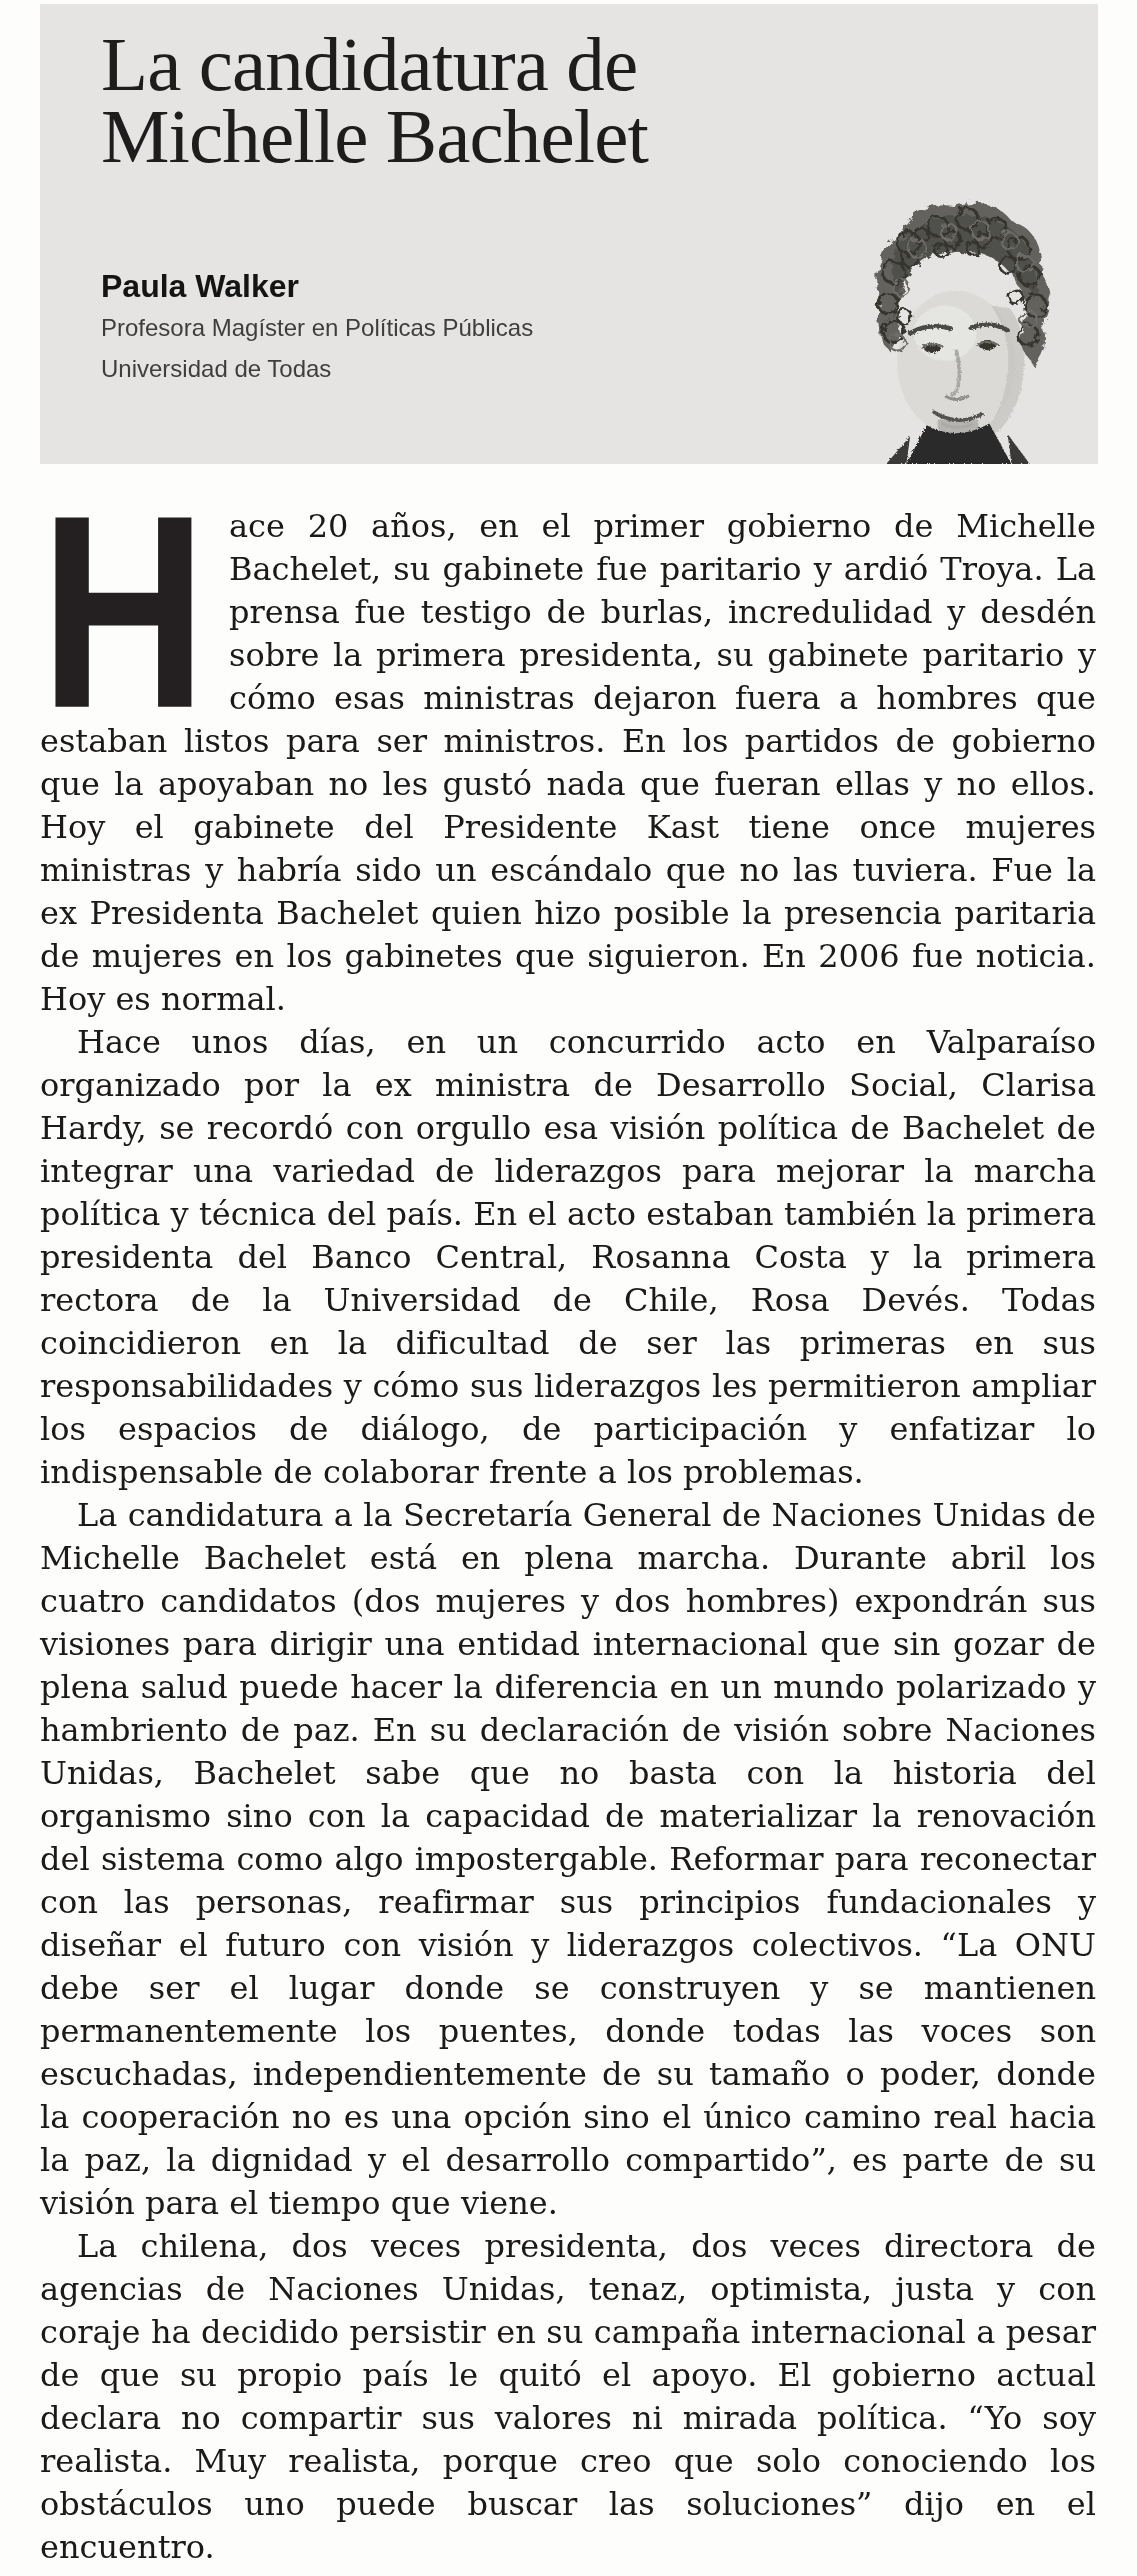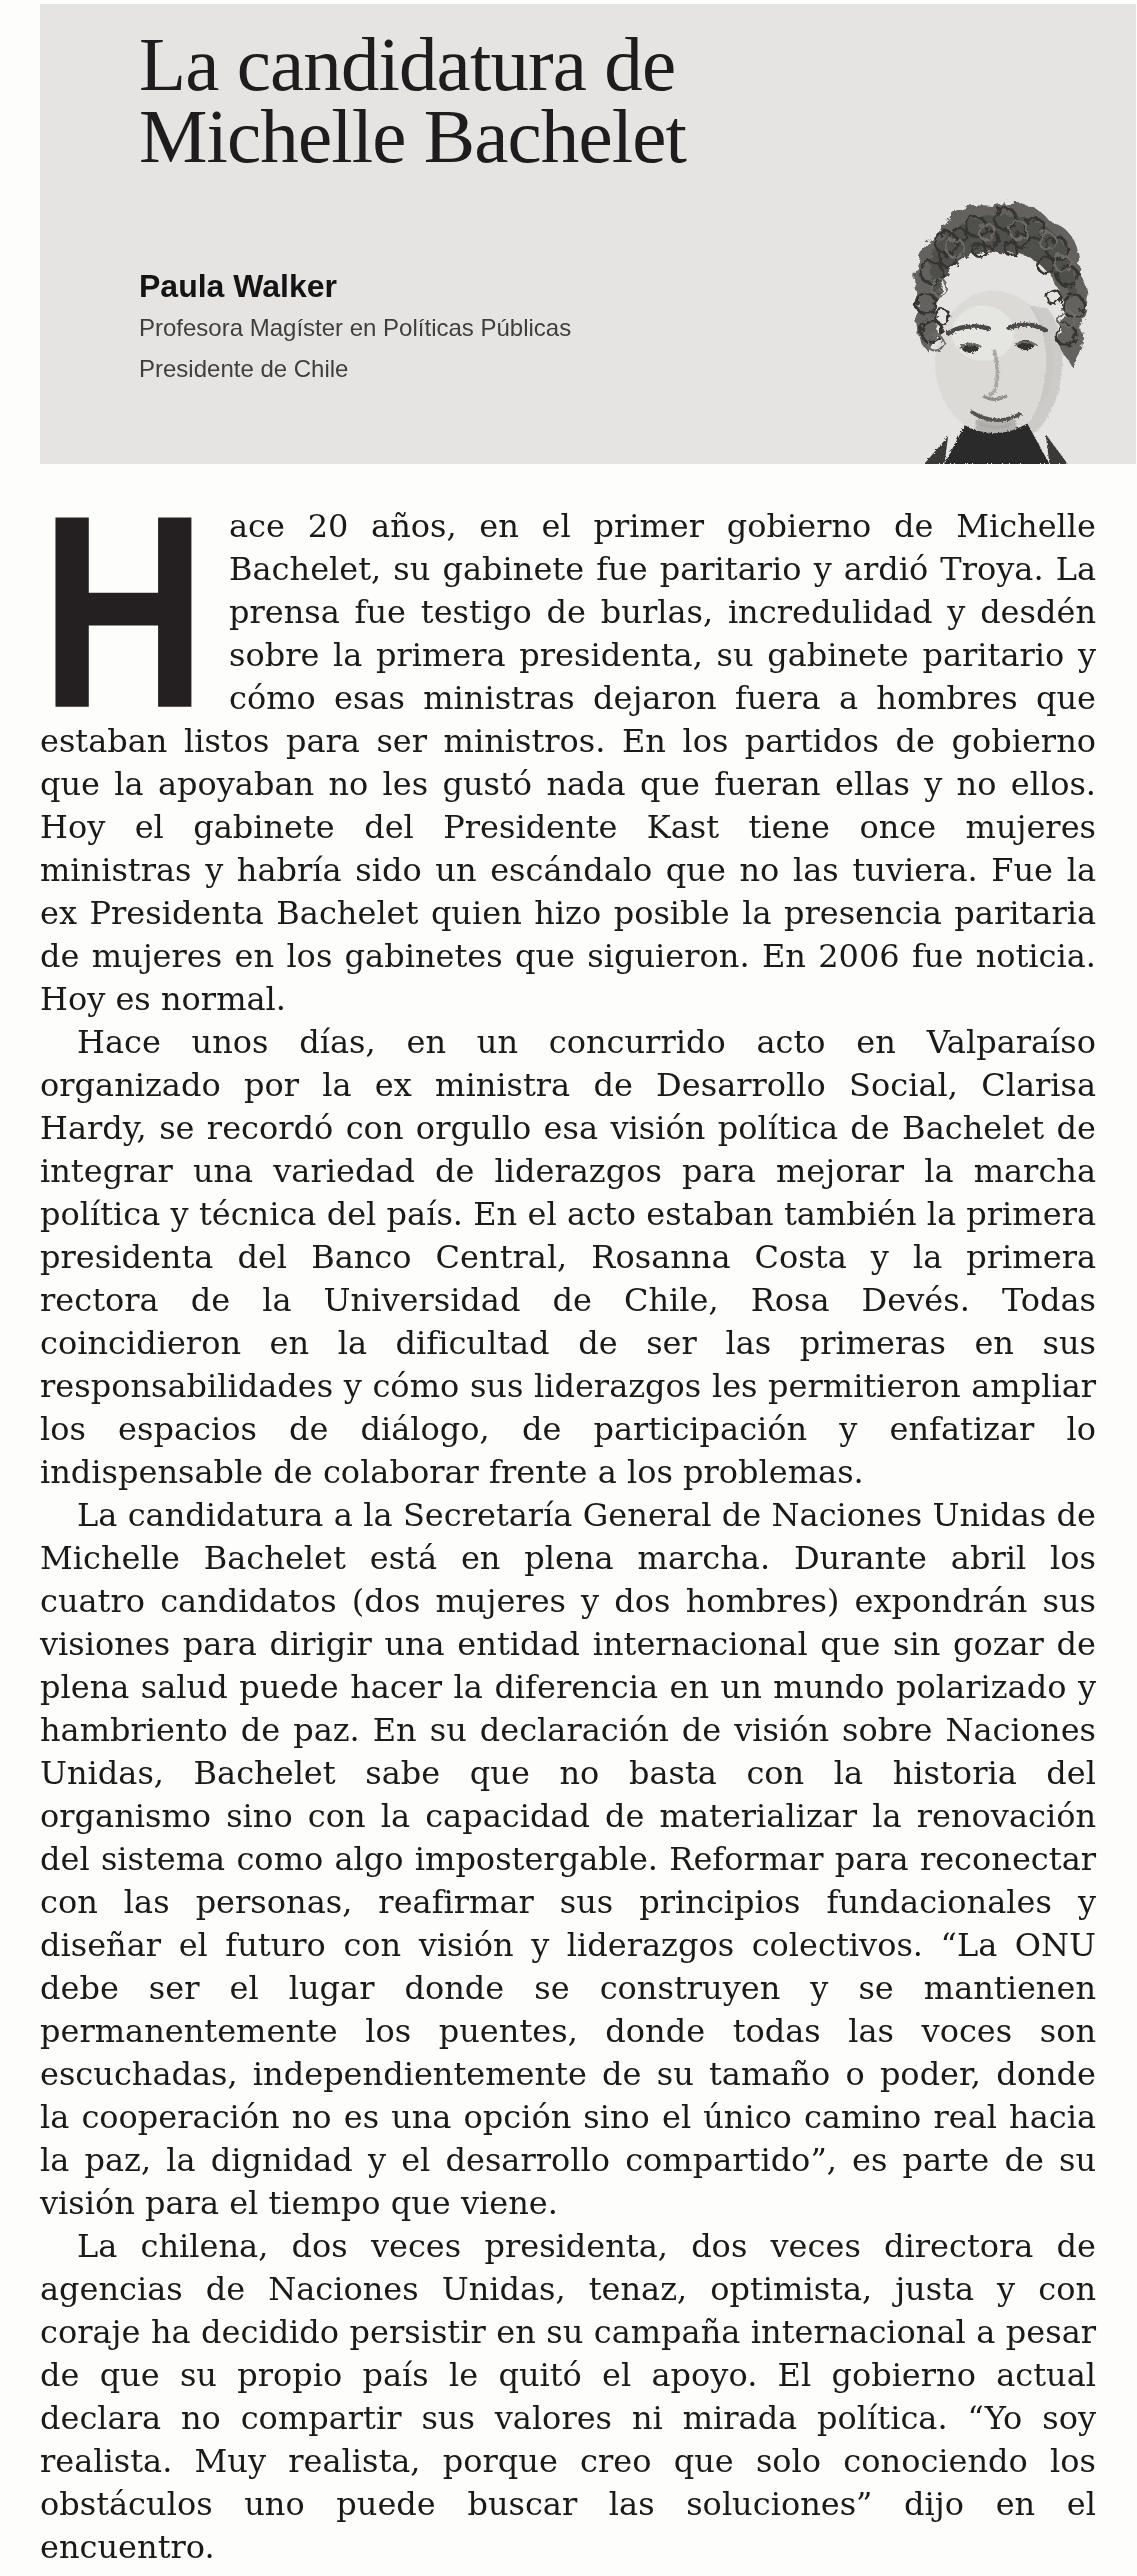--- a/index.html
+++ b/index.html
@@ -10,21 +10,20 @@
     background:#fdfdfc;
     overflow:hidden;
     font-family:"DejaVu Serif", serif;
   }
   
   .article-header{
     position:absolute;
     left:40px; top:3.7px;
     width:1058px; height:460px;
     background:#e6e4e2;
-    padding-left:38px;
   }
   .headline{
     padding:24px 0 0 61px;
     font-family:"Liberation Serif", serif;
     font-size:77px;
     line-height:72px;
     letter-spacing:-0.9px;
     color:#1e1c1d;
   }
   .byline{
@@ -74,21 +73,21 @@
   <div class="article-header">
 
     <div class="headline">
       <div>La candidatura de</div>
       <div>Michelle Bachelet</div>
     </div>
 
     <div class="byline">
       <div class="byline-name">Paula Walker</div>
       <div class="byline-role">Profesora Magíster en Políticas Públicas</div>
-      <div class="byline-inst">Presidente de Chile</div>
+      <div class="byline-inst">Universidad de Todas</div>
     </div>
 
     <div class="portrait">
       <svg width="210" height="269" viewBox="0 0 228 292" xmlns="http://www.w3.org/2000/svg">
         <defs>
           <filter id="roughen" x="-20%" y="-20%" width="140%" height="140%">
             <feTurbulence type="fractalNoise" baseFrequency="0.12" numOctaves="3" result="n"></feTurbulence>
             <feDisplacementMap in="SourceGraphic" in2="n" scale="10"></feDisplacementMap>
           </filter>
           <filter id="roughsoft" x="-20%" y="-20%" width="140%" height="140%">

